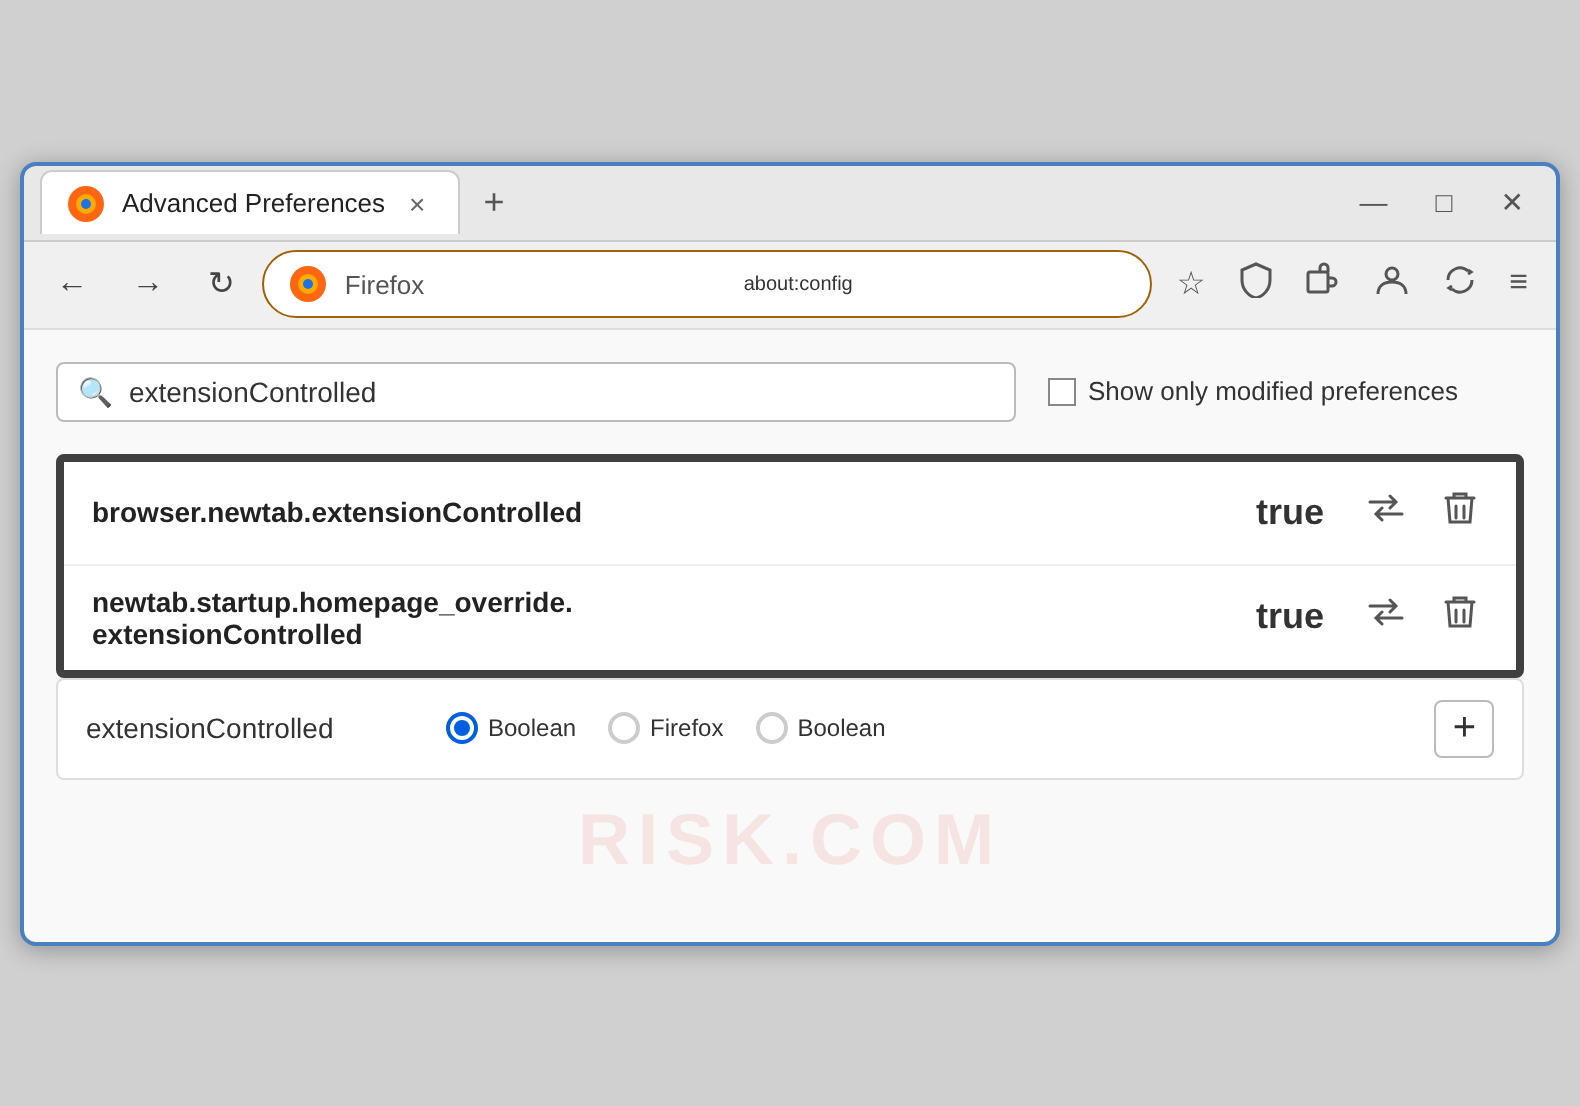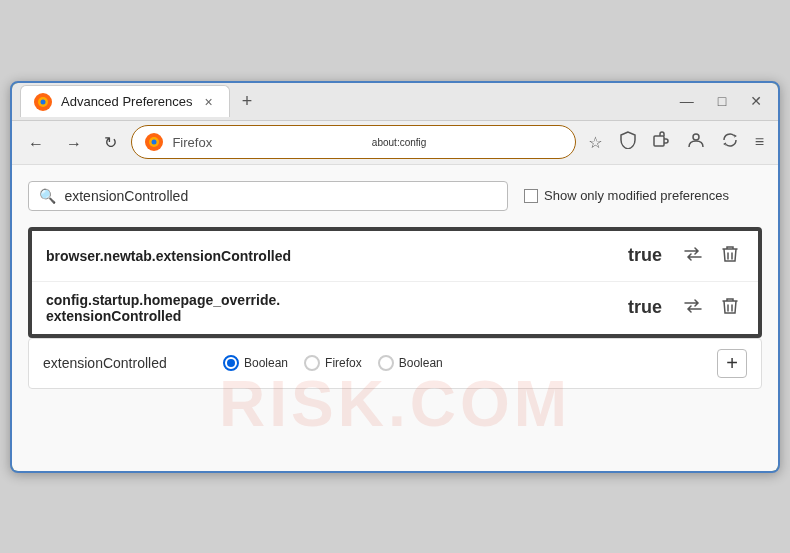--- a/index.html
+++ b/index.html
@@ -150,21 +150,21 @@
       padding: 16px;
       position: relative;
       overflow: hidden;
     }
     
     .watermark {
       position: absolute;
       bottom: 30px;
       left: 50%;
       transform: translateX(-50%);
-      font-size: 64px;
+      font-size: 36px;
       font-weight: 900;
       color: rgba(220, 80, 60, 0.12);
       letter-spacing: 4px;
       white-space: nowrap;
       pointer-events: none;
       user-select: none;
     }
     
     .search-bar {
       display: flex;
@@ -421,21 +421,21 @@
           <button class="action-btn" title="Delete">
             <svg width="16" height="18" viewBox="0 0 16 18">
               <path d="M1 4h14M5 4V2h6v2M6 8v6M10 8v6M2 4l1 12h10L14 4" stroke="#555" stroke-width="1.5" fill="none" stroke-linecap="round"></path>
             </svg>
           </button>
         </div>
       </div>
 
       <div class="result-row">
         <span class="pref-name">
-          <span>config.startup.homepage_override.</span><br>
+          <span>newtab.startup.homepage_override.</span><br>
           <span>extensionControlled</span>
         </span>
         <span class="pref-value">true</span>
         <div class="row-actions">
           <button class="action-btn" title="Toggle">
             <svg width="18" height="14" viewBox="0 0 18 14">
               <path d="M1 4h12M11 1l3 3-3 3" stroke="#555" stroke-width="1.5" fill="none" stroke-linecap="round"></path>
               <path d="M17 10H5M7 7l-3 3 3 3" stroke="#555" stroke-width="1.5" fill="none" stroke-linecap="round"></path>
             </svg>
           </button>

